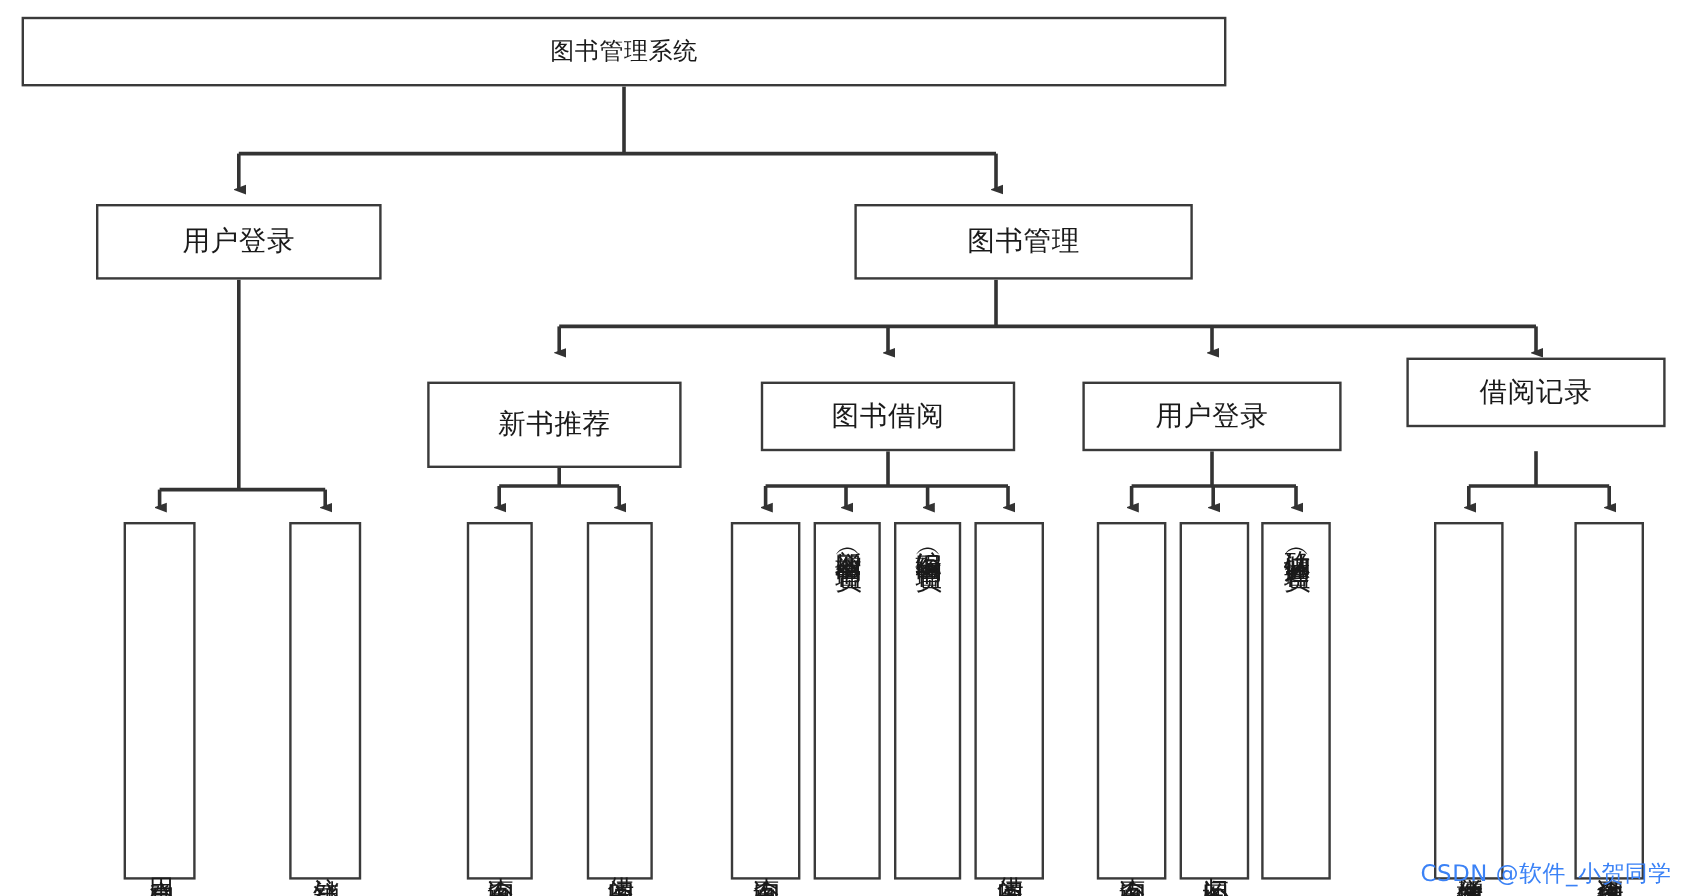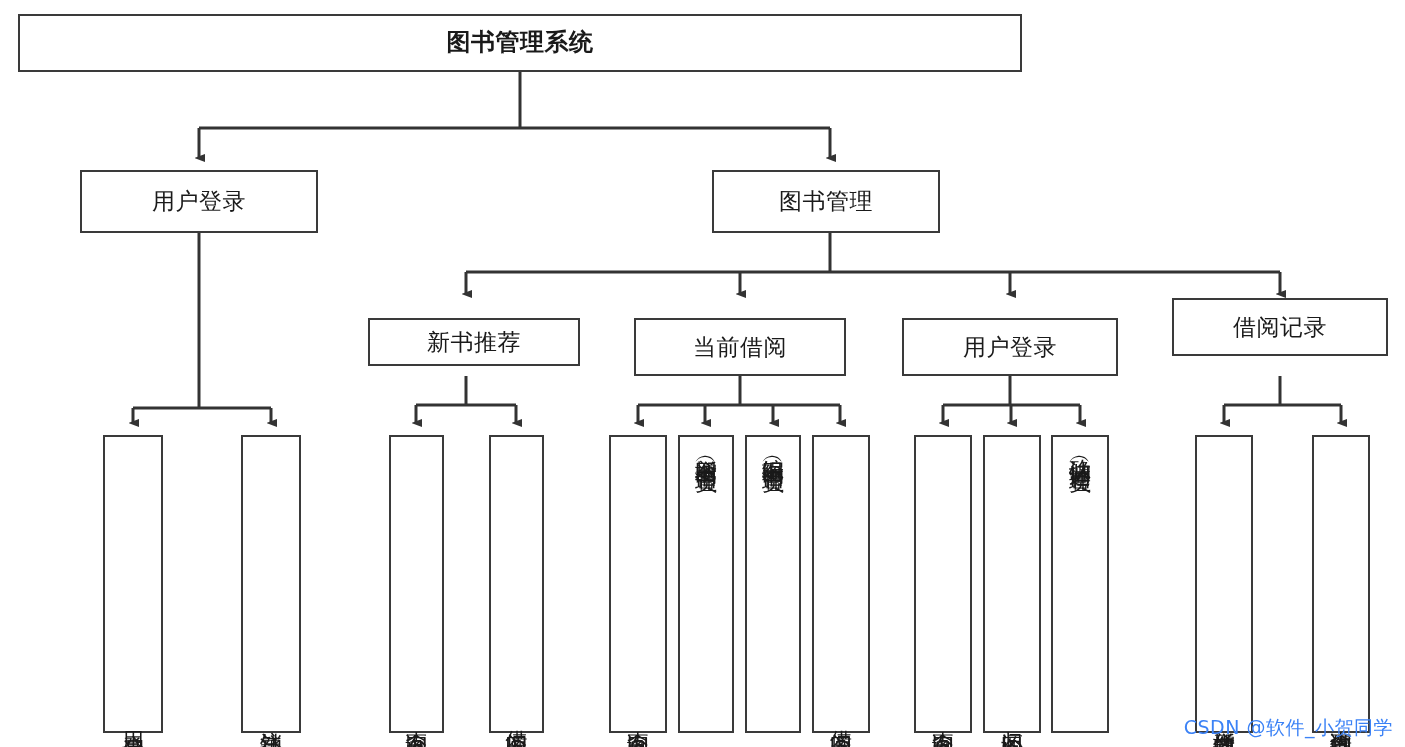--- a/index.html
+++ b/index.html
@@ -39,21 +39,21 @@
     display: block;
     text-align: center;
     line-height: 1.08;
     letter-spacing: 0.5px;
   }
   
   .node.h .label {
     writing-mode: horizontal-tb;
     font-size: 23px;
   }
-  .node.root .label { font-size: 24px; font-weight: bold; }
+  .node.root .label { font-size: 20px; }
   
   .node.v {
     align-items: flex-end;
     justify-content: center;
     padding-bottom: 6px;
   }
   .node.v .label {
     writing-mode: vertical-rl;
     text-orientation: upright;
     font-size: 22px;
@@ -137,30 +137,30 @@
   </svg>
 
   <div class="node h root" style="left:18px; top:14px; width:1004px; height:58px;">
     <span class="label">图书管理系统</span>
   </div>
 
   <div class="node h" style="left:80px; top:170px; width:238px; height:63px;">
     <span class="label">用户登录</span>
   </div>
 
-  <div class="node h" style="left:712px; top:170px; width:228px; height:63px;">
+  <div class="node h" style="left:712px; top:170px; width:282px; height:63px;">
     <span class="label">图书管理</span>
   </div>
 
-  <div class="node h" style="left:368px; top:318px; width:212px; height:48px;">
+  <div class="node h" style="left:356px; top:318px; width:212px; height:72px;">
     <span class="label">新书推荐</span>
   </div>
 
   <div class="node h" style="left:634px; top:318px; width:212px; height:58px;">
-    <span class="label">当前借阅</span>
+    <span class="label">图书借阅</span>
   </div>
 
   <div class="node h" style="left:902px; top:318px; width:216px; height:58px;">
     <span class="label">用户登录</span>
   </div>
 
   <div class="node h" style="left:1172px; top:298px; width:216px; height:58px;">
     <span class="label">借阅记录</span>
   </div>
 

